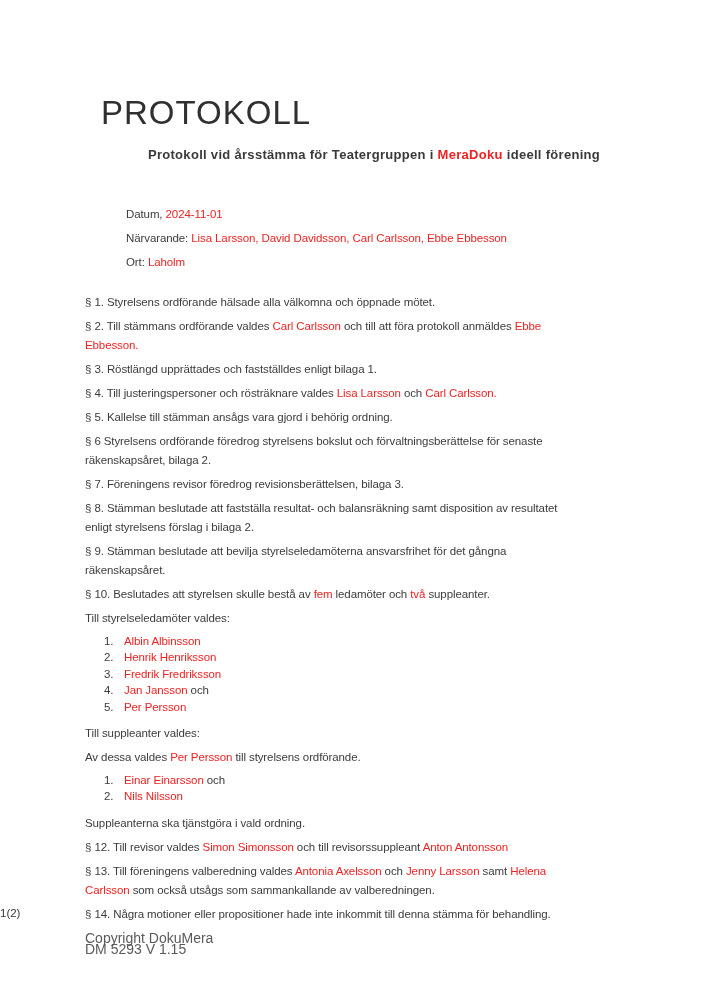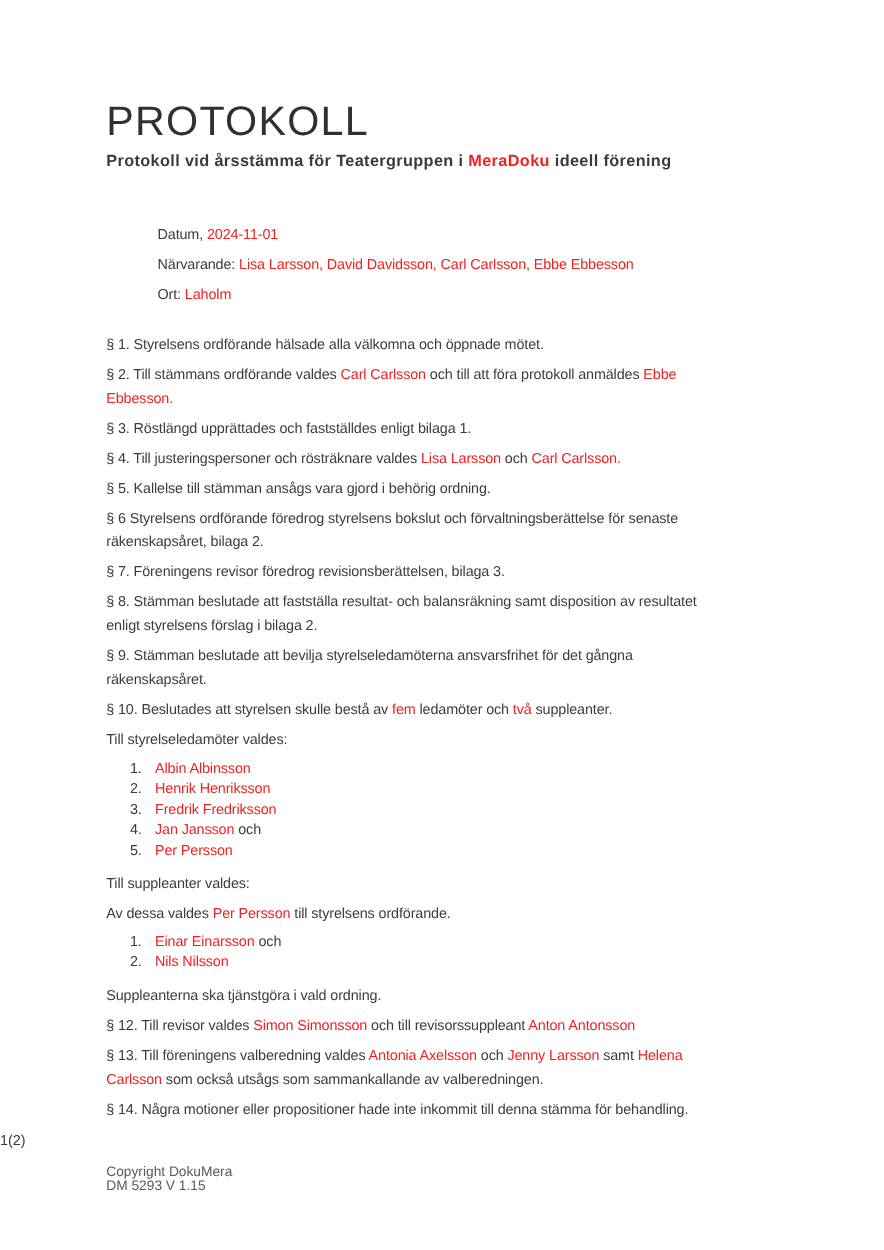--- a/index.html
+++ b/index.html
@@ -15,34 +15,35 @@
     font-family:"Liberation Sans","DejaVu Sans",sans-serif;
     color:var(--body);
     overflow:hidden;
   }
   .content{
     position:absolute;
     left:85px;top:80px;
     width:578px;
   }
   .doc-title{
-    margin:0;
+    margin:16px;
     font-size:33px;
     font-weight:400;
     line-height:34px;
     letter-spacing:1px;
     color:#303030;
   }
   .doc-subtitle{
     margin:6px 0 0 0;
     font-size:13px;
     font-weight:700;
     letter-spacing:.3px;
     line-height:18px;
     color:#3a3a3a;
+    text-align:center;
   }
   .meta-lines{margin-top:41px;margin-left:41px;}
   .para{
     margin:0 0 5px 0;
     font-size:11.5px;
     letter-spacing:-.1px;
     line-height:19px;
   }
   .doc-blocks{margin-top:21px;}
   .red{color:var(--red);}
@@ -64,21 +65,21 @@
     position:absolute;
     left:0;right:0;
     top:907px;
     font-size:11.5px;
     color:#3a3a3a;
   }
   .copyright{
     position:absolute;
     left:85px;
     top:933px;
-    font-size:11px;
+    font-size:14px;
     line-height:11px;
     color:var(--muted);
   }
 </style>
 </head>
 <body>
 
 <div class="page">
   <div class="content">
     <h1 class="doc-title">PROTOKOLL</h1>

